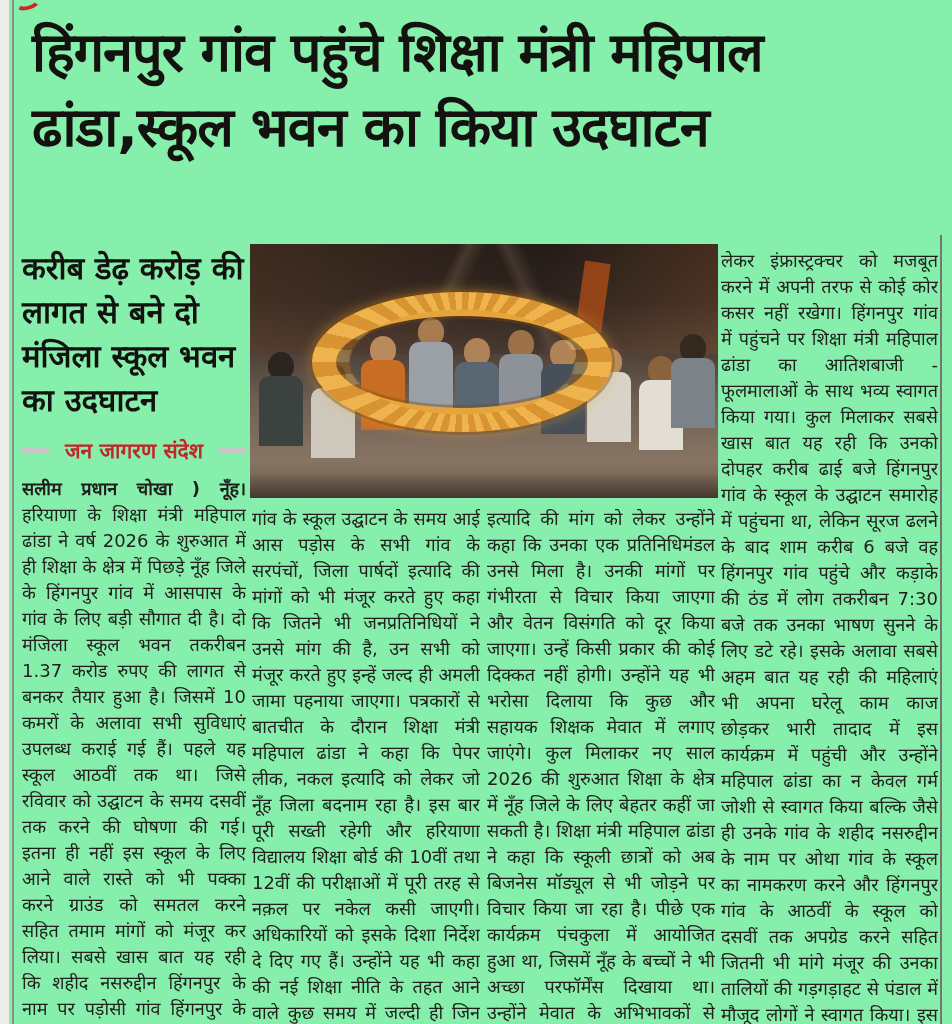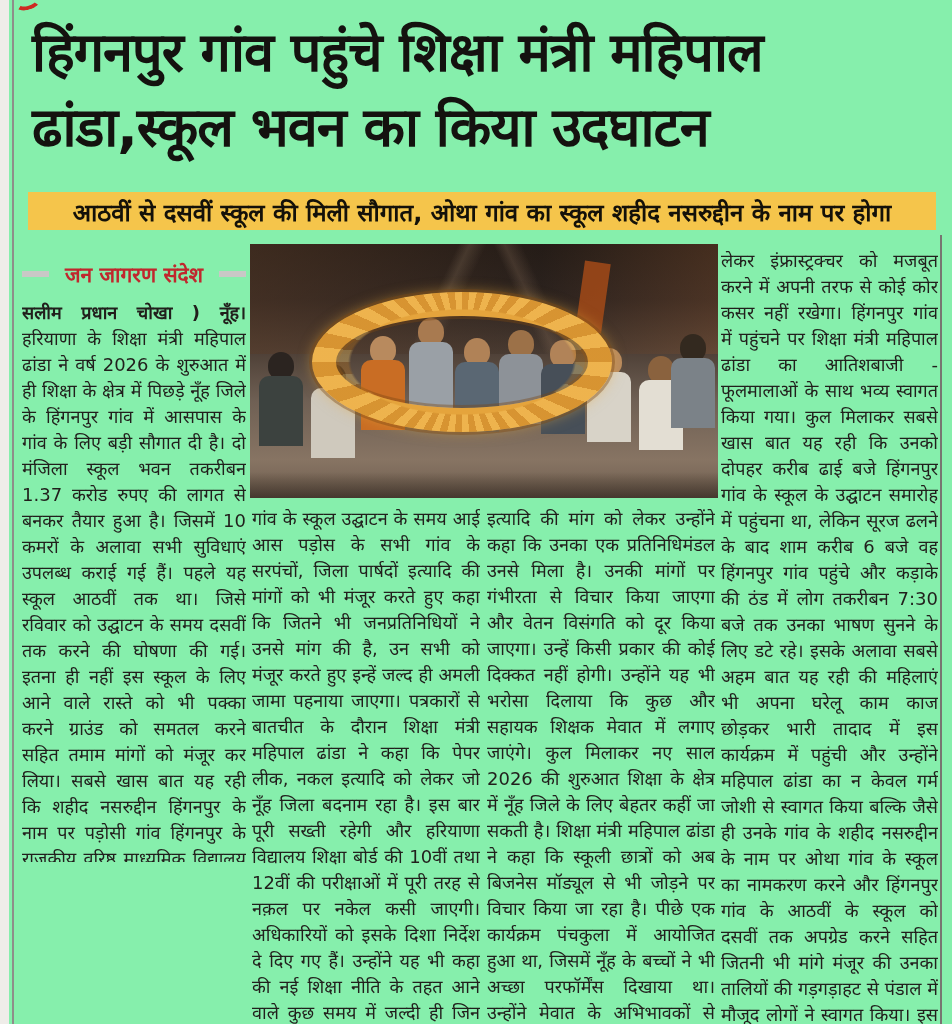--- a/index.html
+++ b/index.html
@@ -94,23 +94,23 @@
 <body>
 
 <div class="page">
   <div class="edge-strip-left"></div>
   <div class="edge-line-left"></div>
   <div class="edge-line-right"></div>
   <div class="corner-mark"></div>
 
   <h1 class="headline">हिंगनपुर गांव पहुंचे शिक्षा मंत्री महिपाल ढांडा,स्कूल भवन का किया उदघाटन</h1>
 
-  <div class="banner">आठवीं से दसवीं स्कूल की मिली सौगात, ओथा गांव का स्कूल शहीद नसरुद्दीन के नाम पर होगा</div>
 
   <div class="col1">
+    <div class="subhead">करीब डेढ़ करोड़ की लागत से बने दो मंजिला स्कूल भवन का उदघाटन</div>
     <div class="byline-banner">
       <span class="byline-rule"></span>
       <span class="byline-text">जन जागरण संदेश</span>
       <span class="byline-rule"></span>
     </div>
     <div class="col1-bodywrap">
       <p class="bodytext"><span class="lead-in">सलीम प्रधान चोखा ) नूँह।</span> <span>हरियाणा के शिक्षा मंत्री महिपाल ढांडा ने वर्ष 2026 के शुरुआत में ही शिक्षा के क्षेत्र में पिछड़े नूँह जिले के हिंगनपुर गांव में आसपास के गांव के लिए बड़ी सौगात दी है। दो मंजिला स्कूल भवन तकरीबन 1.37 करोड रुपए की लागत से बनकर तैयार हुआ है। जिसमें 10 कमरों के अलावा सभी सुविधाएं उपलब्ध कराई गई हैं। पहले यह स्कूल आठवीं तक था। जिसे रविवार को उद्घाटन के समय दसवीं तक करने की घोषणा की गई। इतना ही नहीं इस स्कूल के लिए आने वाले रास्ते को भी पक्का करने ग्राउंड को समतल करने सहित तमाम मांगों को मंजूर कर लिया। सबसे खास बात यह रही कि शहीद नसरुद्दीन हिंगनपुर के नाम पर पड़ोसी गांव हिंगनपुर के राजकीय वरिष्ठ माध्यमिक विद्यालय का नाम रखने को भी मंजूरी दी गई। शिक्षा मंत्री महिपाल ढांडा ने हाथों - हाथ उपायुक्त अखिल पिलानी को स्कूल का नाम शहीद के नाम पर करने के निर्देश दिए। इसके अलावा शिक्षा मंत्री महिपाल ढांडा ने हिंगनपुर</span></p>
     </div>
   </div>
 

